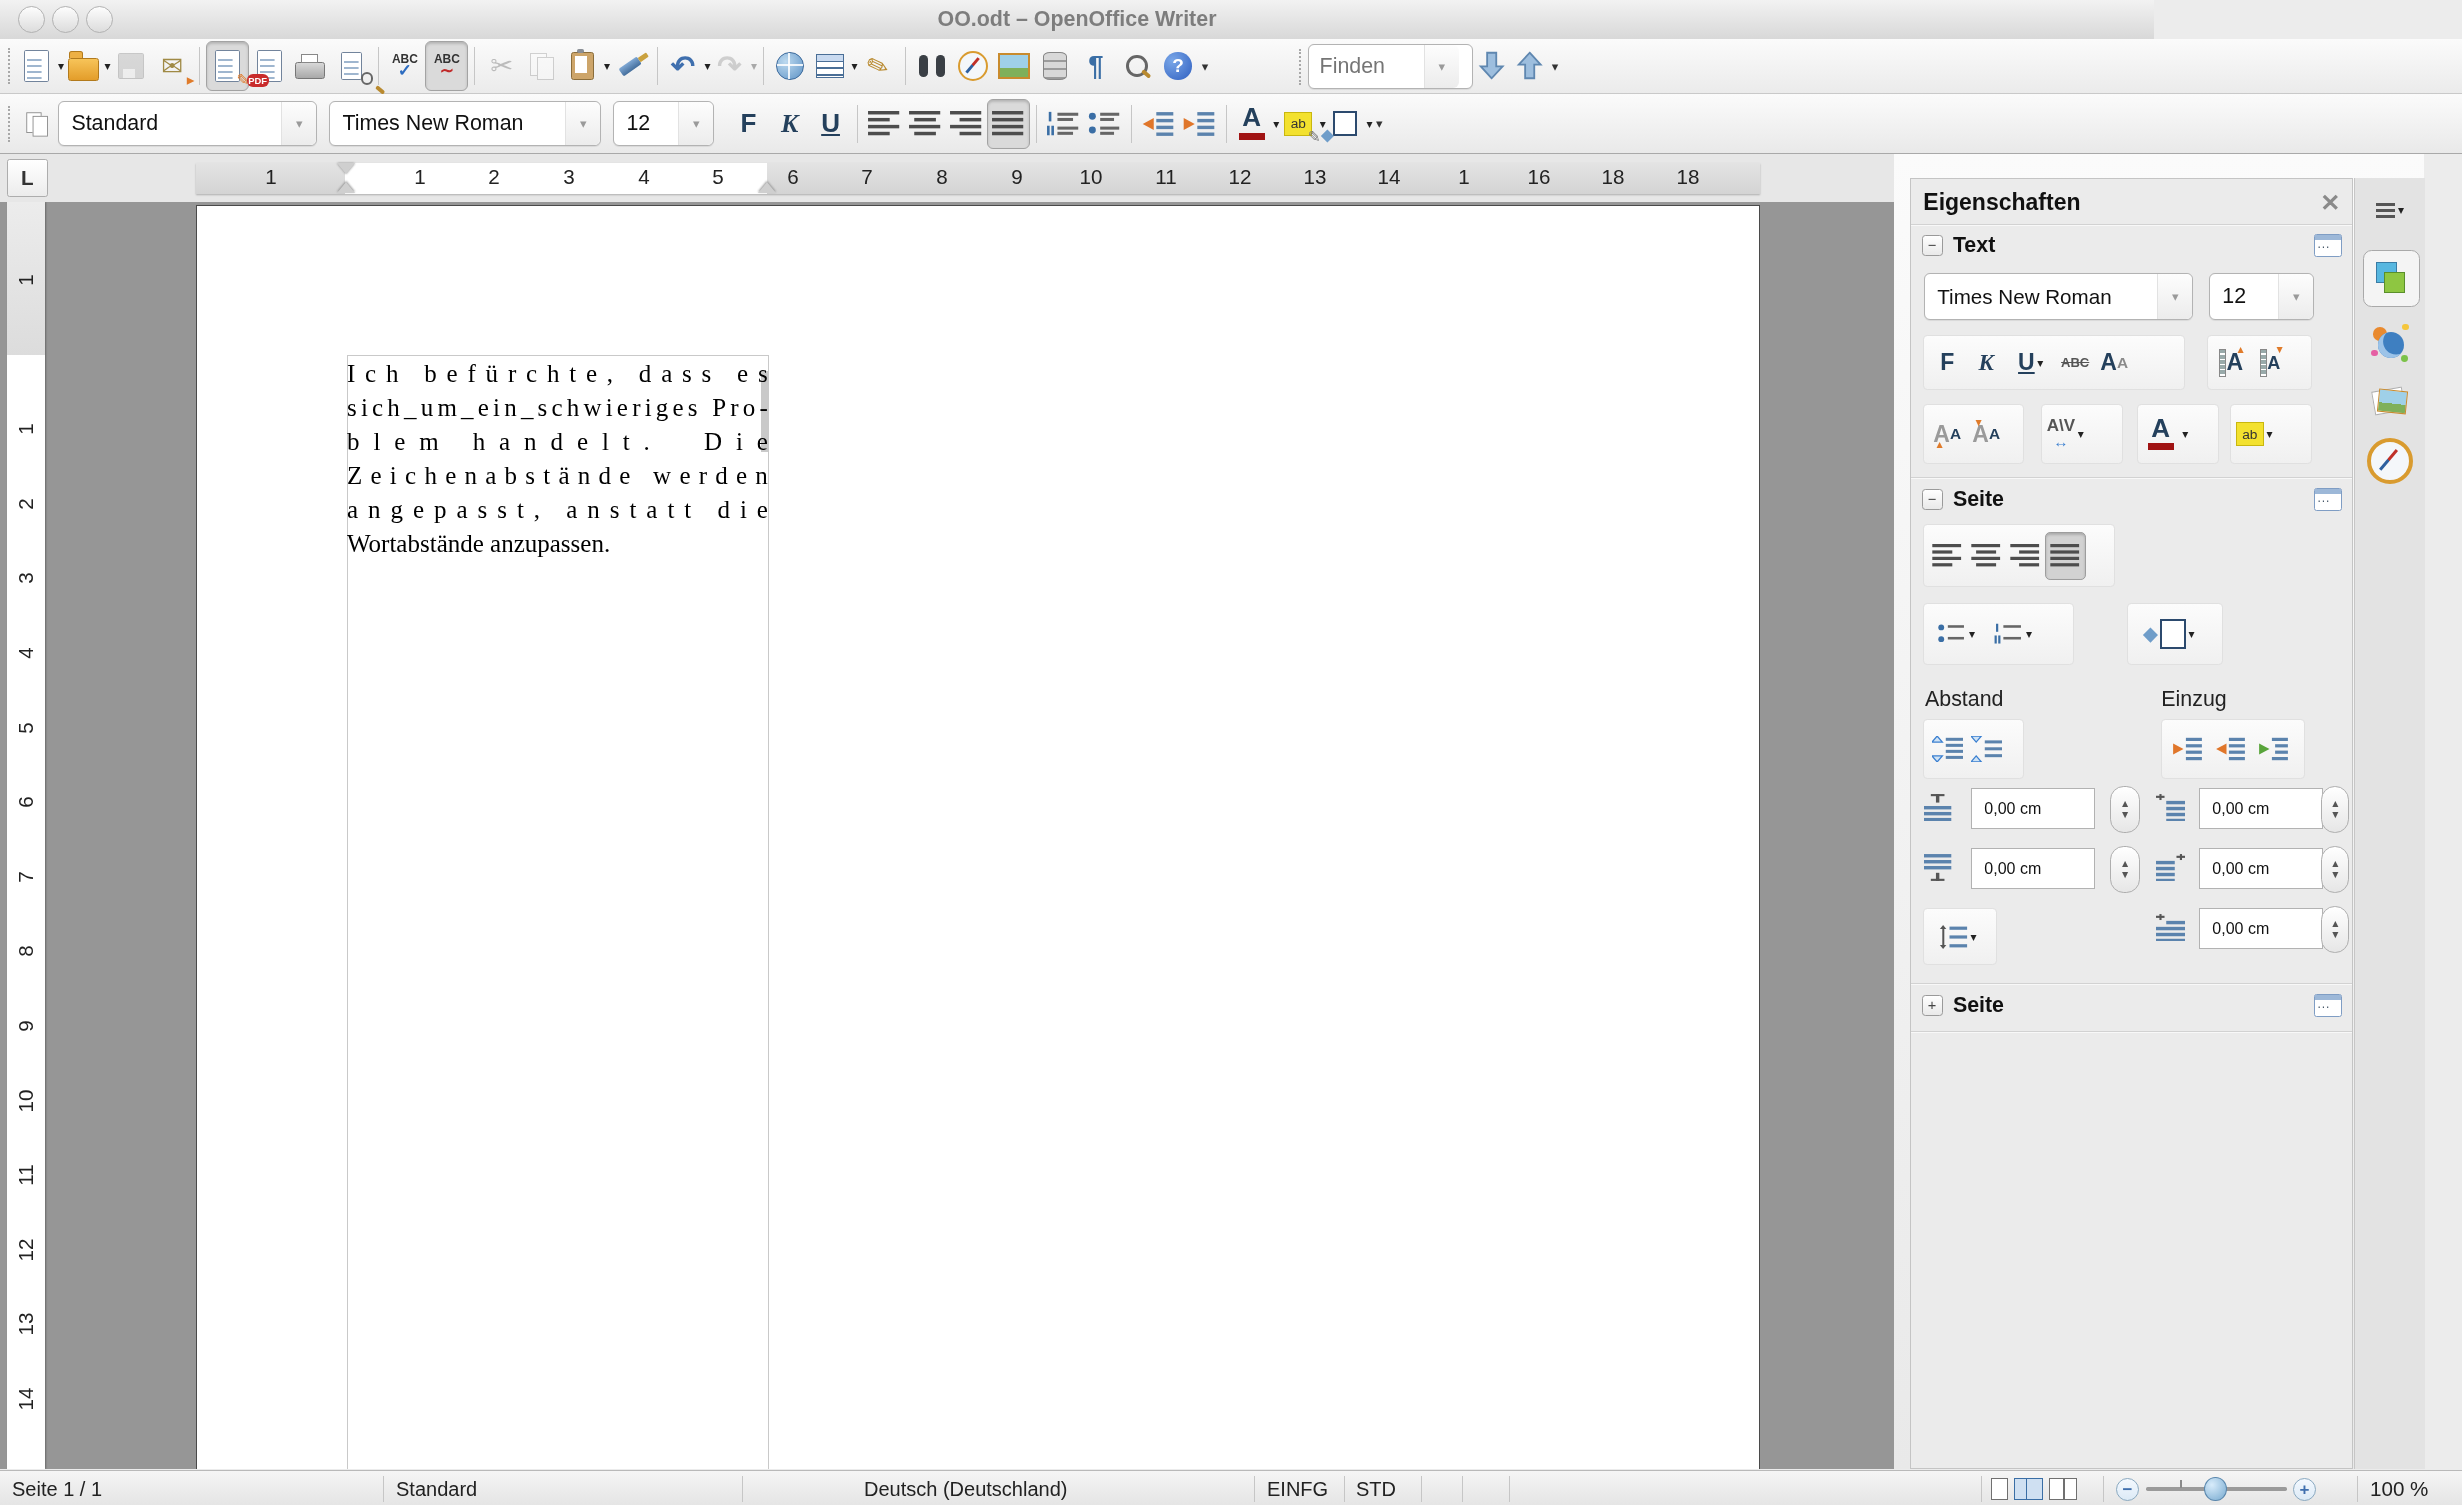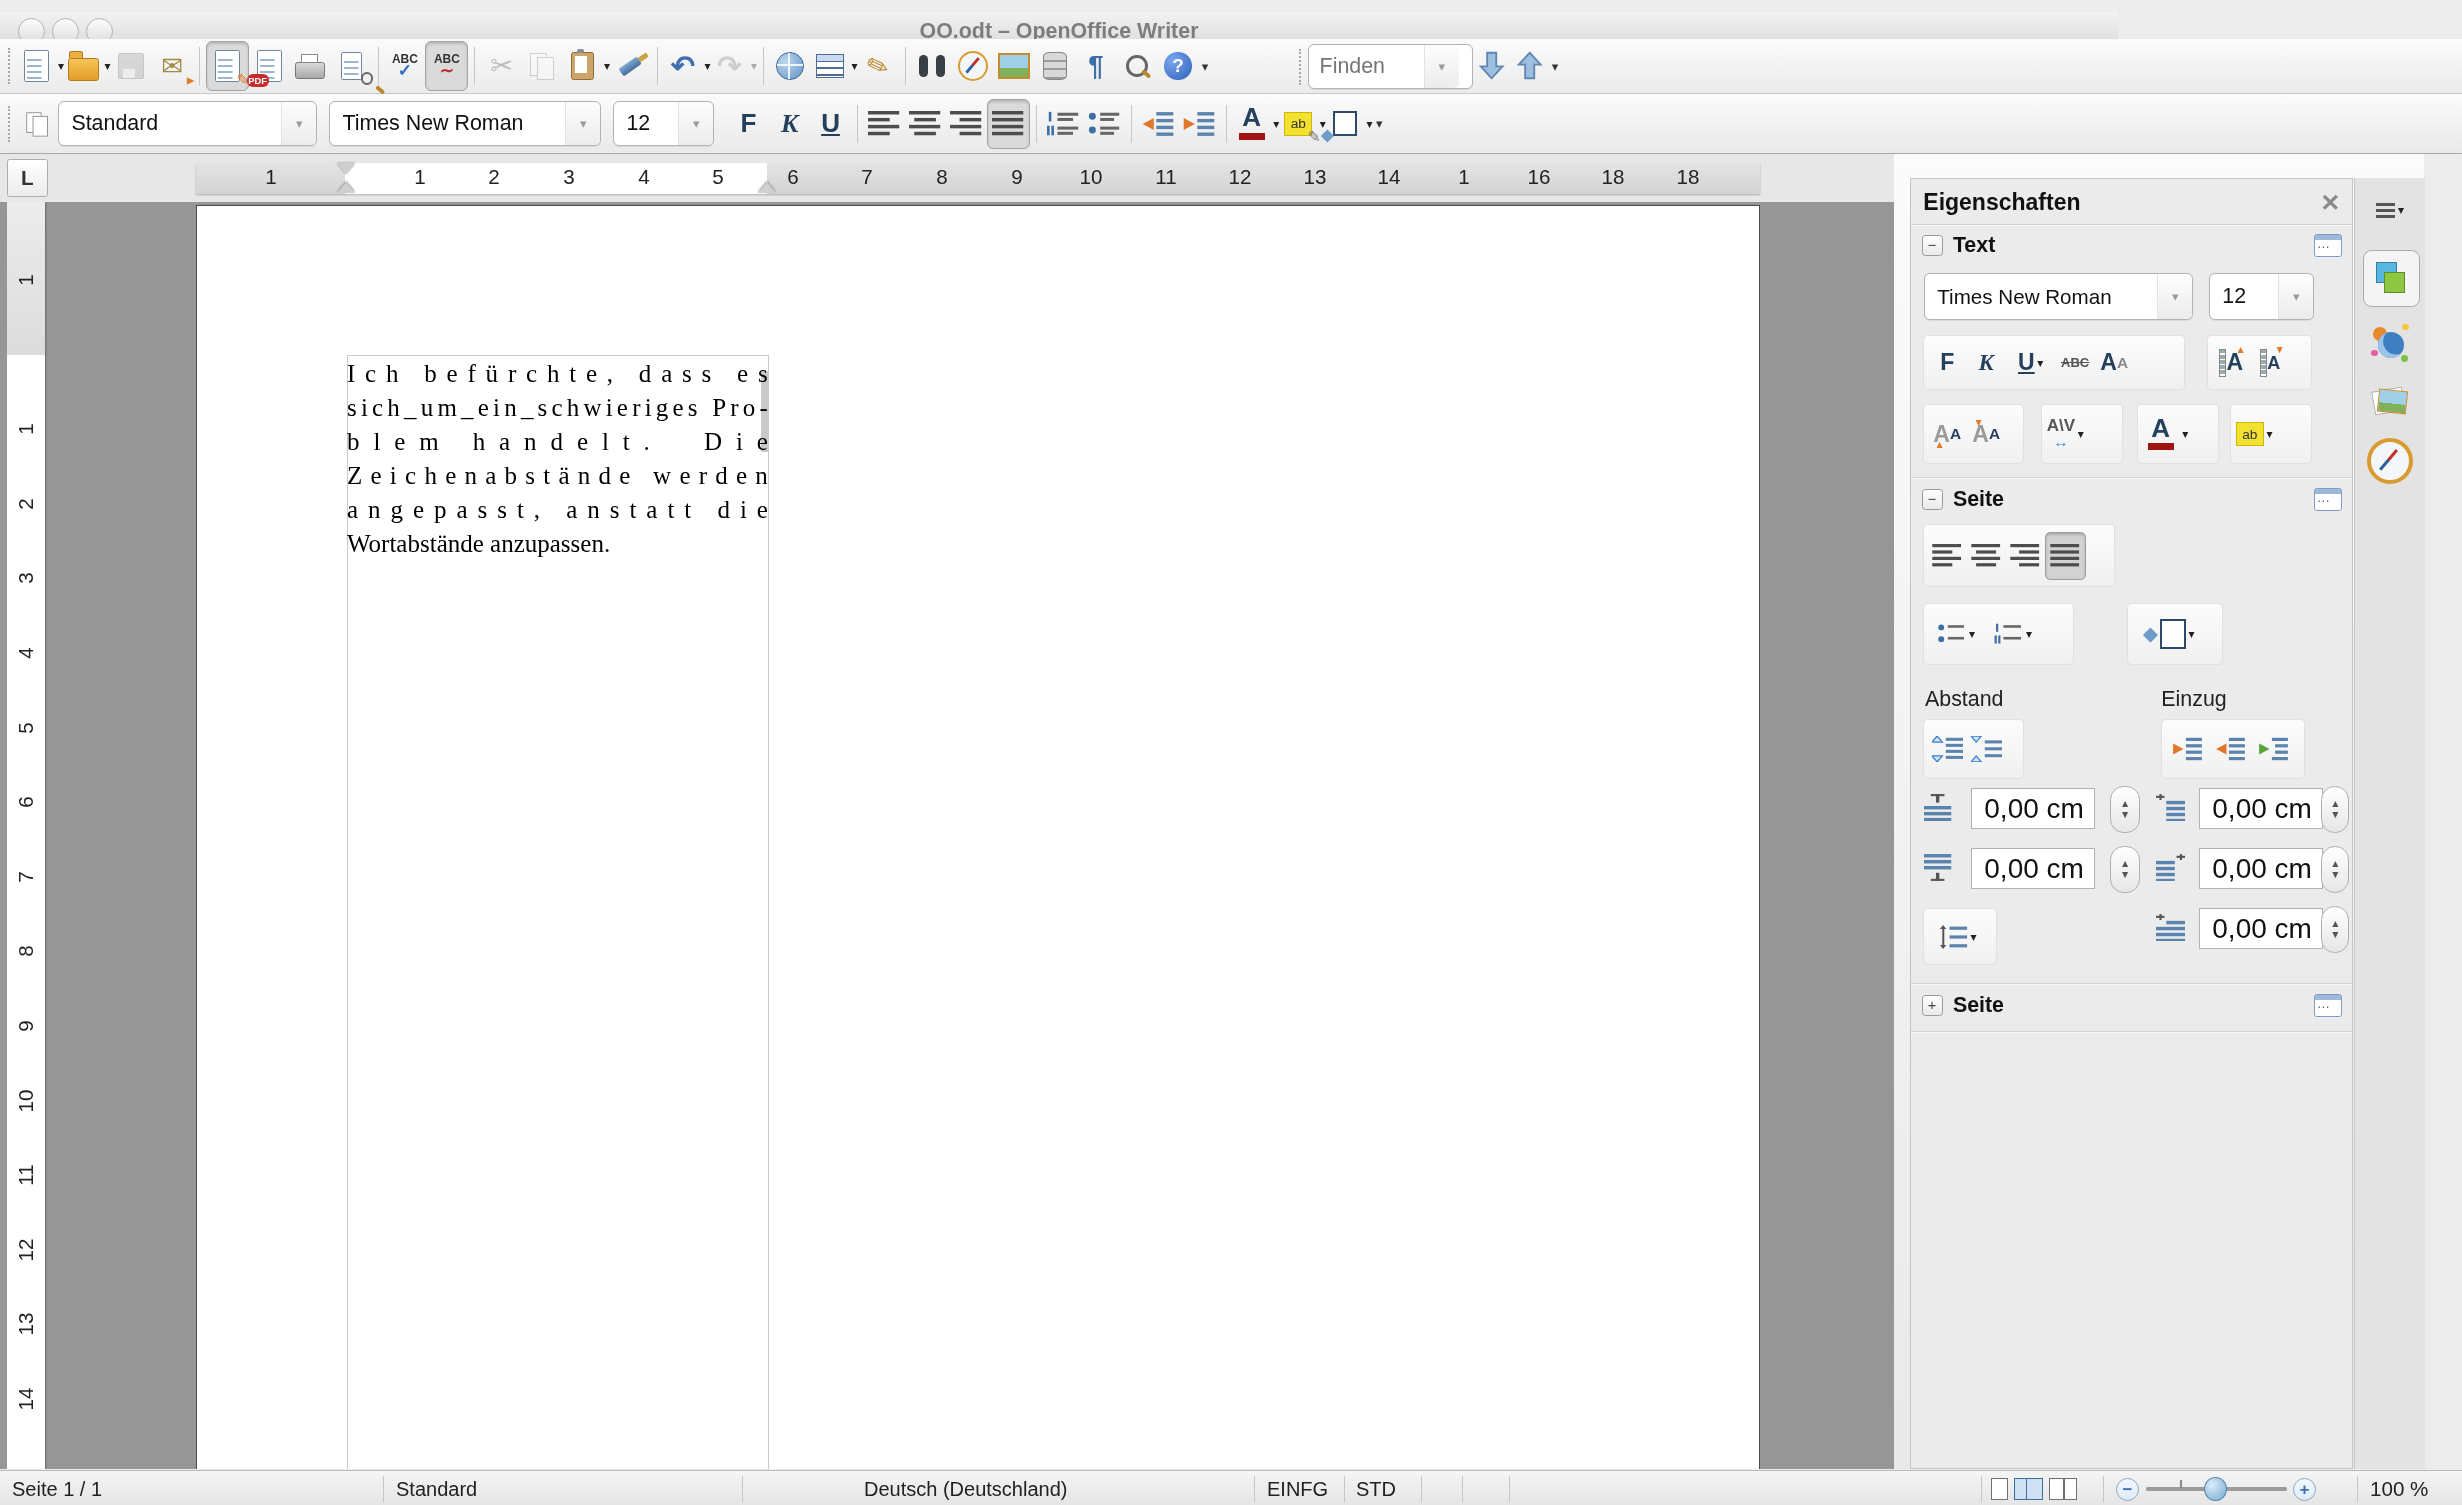--- a/index.html
+++ b/index.html
@@ -1,20 +1,20 @@
 <!DOCTYPE html>
 <html style="font-size:13.7px"><head>
 <meta charset="utf-8">
 <style>
   html,body{margin:0;padding:0;background:#555;}
   #app{position:relative;width:2462px;height:1506px;background:#ececec;font-family:"Liberation Sans",sans-serif;color:#222;overflow:hidden;}
   .abs{position:absolute;}
 
   
-  #titlebar{left:0;top:12px;width:2118px;height:39px;background:linear-gradient(#f2f2f2,#d8d8d8);border-bottom:0.9px solid #a6a6a6;}
+  #titlebar{left:0;top:0;width:2118px;height:39px;background:linear-gradient(#f2f2f2,#d8d8d8);border-bottom:0.9px solid #a6a6a6;padding-left:36px;}
   .tl{position:absolute;top:6px;width:25px;height:25px;border-radius:50%;border:1.7px solid #b2b2b2;background:linear-gradient(#fdfdfd,#dcdcdc);}
   #title-text{position:absolute;left:0;right:0;top:0;height:39px;display:flex;align-items:center;justify-content:center;font-size:21.4px;font-weight:bold;color:#7d7d7d;}
 
   
   #tb1{left:0;top:39px;width:2462px;height:55px;background:linear-gradient(#fbfbfb,#ebebeb);border-bottom:0.9px solid #c9c9c9;display:flex;align-items:center;padding-left:5.1px;box-sizing:border-box;}
   #tb2{left:0;top:94px;width:2462px;height:60px;background:linear-gradient(#fbfbfb,#e9e9e9);border-bottom:0.9px solid #a9a9a9;display:flex;align-items:center;padding-left:5.1px;box-sizing:border-box;}
   .grip{border-left:2.6px dotted #a8a8a8;height:36px;margin:0 6.9px 0 3.4px;}
   .tsep{width:0.9px;height:38px;background:#c6c6c6;margin:0 6px;}
   .tbtn{height:48px;min-width:41px;display:flex;align-items:center;justify-content:center;border-radius:6px;position:relative;}
   .tbtn.pressed{background:#dadada;border:0.9px solid #a3a3a3;box-shadow:inset 0 1.7px 2.6px rgba(0,0,0,.18);}
@@ -107,21 +107,21 @@
   .hr{position:absolute;left:0;width:100%;height:0.9px;background:#d2d2d2;box-shadow:0 0.9px 0 #fafafa;}
   .col{width:19px;height:19px;border:0.9px solid #9a9a9a;background:linear-gradient(#fff,#e9e9e9);border-radius:3.4px;display:flex;align-items:center;justify-content:center;font-size:14.6px;color:#444;line-height:1;}
   .dlg{width:26px;height:20.6px;border:1.7px solid #7f9dc4;border-radius:2.6px;background:#fff;position:relative;}
   .dlg:before{content:"";position:absolute;left:0;right:0;top:0;height:5.1px;background:#9db8d8;}
   .dlg:after{content:"...";position:absolute;left:2.6px;top:1.7px;font-size:12px;color:#456;letter-spacing:0.9px;}
   .closex{font-size:24px;color:#8a8a8a;font-weight:bold;}
   .sbgroup{position:absolute;background:linear-gradient(#fcfcfc,#f0f0f0);border:0.9px solid #e0e0e0;border-radius:4.3px;display:flex;align-items:center;padding:3.4px;box-sizing:border-box;}
   .sbtn{height:46px;min-width:39px;display:flex;align-items:center;justify-content:center;border-radius:5.1px;position:relative;}
   .sbtn.pressed{background:#d2d2d2;border:0.9px solid #9d9d9d;box-shadow:inset 0 1.7px 2.6px rgba(0,0,0,.2);}
   .sblabel{position:absolute;font-size:21.4px;color:#222;}
-  .spinfield{position:absolute;height:41px;background:#fff;border:0.9px solid #b2b2b2;display:flex;align-items:center;padding-left:12px;font-size:28px;color:#111;box-sizing:border-box;}
+  .spinfield{position:absolute;height:41px;background:#fff;border:0.9px solid #b2b2b2;display:flex;align-items:center;padding-left:12px;font-size:16px;color:#111;box-sizing:border-box;}
   .spinner{position:absolute;width:27.4px;height:45px;border:0.9px solid #aeaeae;border-radius:13.7px;background:linear-gradient(#fff,#e6e6e6);display:flex;flex-direction:column;align-items:center;justify-content:center;font-size:10.3px;color:#555;line-height:10.3px;}
   .fieldic{position:absolute;width:33px;height:29px;display:flex;align-items:center;justify-content:center;}
   .bigA{font-size:23px;font-weight:bold;color:#24405c;line-height:1;}
   .mark{font-size:10.3px;color:#e07b2a;line-height:1;}
   .redbar{position:absolute;left:6px;bottom:3.4px;width:26px;height:6.9px;background:#a01313;}
   .hlblock{width:26px;height:22px;background:#f3e12f;border:0.9px solid #c9b70f;display:flex;align-items:center;justify-content:center;font-size:13.7px;color:#333;}
   .fontcolbtn{position:relative;width:38px;height:39px;display:flex;align-items:flex-start;justify-content:center;}
   
   .tabic{position:absolute;left:7.7px;width:55px;height:55px;display:flex;align-items:center;justify-content:center;}
   .tabic.sel{background:#f4f4f4;border:1.7px solid #a9a9a9;border-radius:8.6px;}

